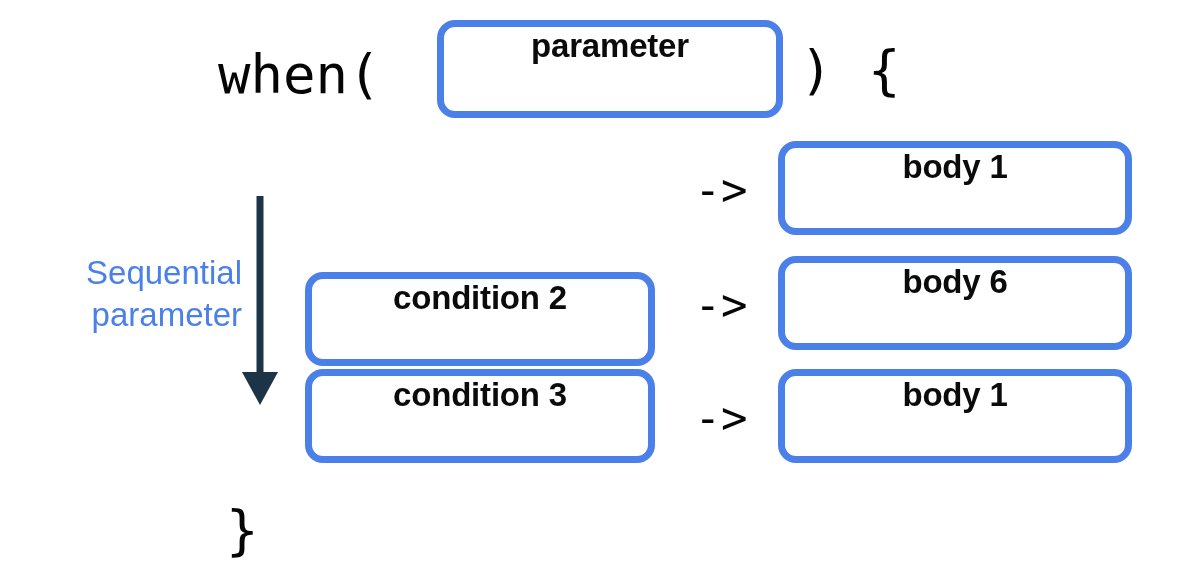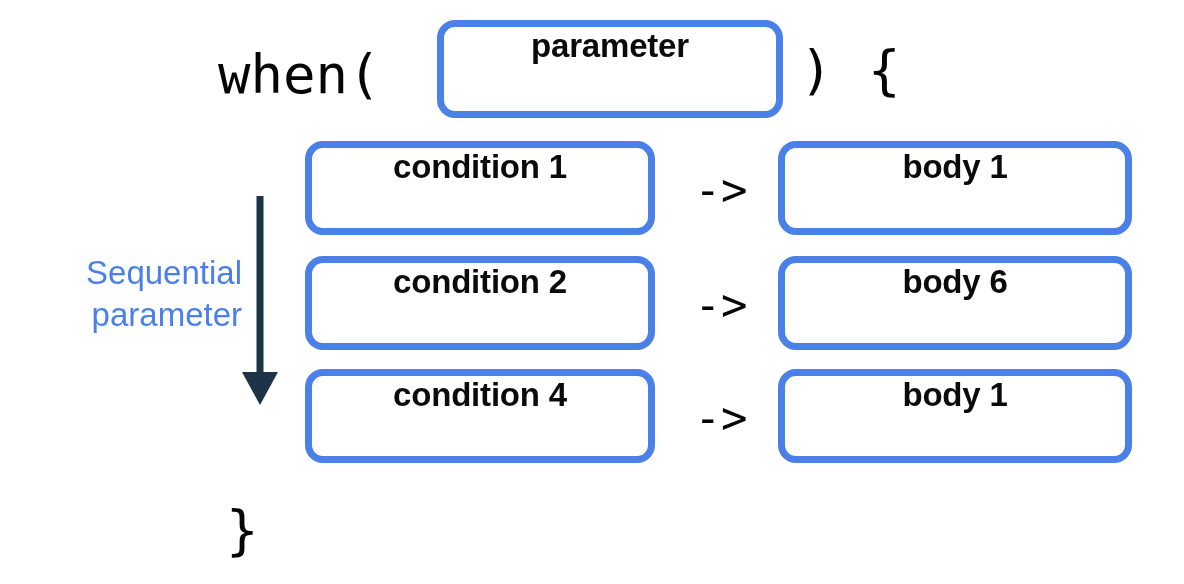--- a/index.html
+++ b/index.html
@@ -52,21 +52,21 @@
     letter-spacing: -0.2px;
     white-space: nowrap;
   }
 
   #box-parameter { left: 437px; top: 20px;  width: 346px; height: 98px; }
 
   .cond-box { left: 305px; width: 350px; height: 94px; }
   .body-box { left: 778px; width: 354px; height: 94px; }
 
   #box-condition-1 { top: 141px; }
-  #box-condition-2 { top: 256px; }
+  #box-condition-2 { top: 272px; }
   #box-condition-3 { top: 369px; }
   #box-body-1 { top: 141px; }
   #box-body-2 { top: 256px; }
   #box-body-3 { top: 369px; }
 
   
   .arrow-tok {
     position: absolute;
     left: 664px;
     width: 114px;
@@ -121,38 +121,35 @@
   <div id="seq-label">
     <span>Sequential</span><br>
     <span>parameter</span>
   </div>
 
   <svg id="seq-arrow" viewBox="0 0 48 212">
     <line x1="24" y1="0" x2="24" y2="182" stroke="#1c3348" stroke-width="7"></line>
     <polygon points="24,209 6,176 42,176" fill="#1c3348"></polygon>
   </svg>
 
-  <div class="box cond-box" id="box-condition-1">
-    <span class="box-label">condition 1</span>
-  </div>
   <div class="arrow-tok" id="arrow-tok-1">-&gt;</div>
   <div class="box body-box" id="box-body-1">
     <span class="box-label">body 1</span>
   </div>
 
   <div class="box cond-box" id="box-condition-2">
     <span class="box-label">condition 2</span>
   </div>
   <div class="arrow-tok" id="arrow-tok-2">-&gt;</div>
   <div class="box body-box" id="box-body-2">
     <span class="box-label">body 6</span>
   </div>
 
   <div class="box cond-box" id="box-condition-3">
-    <span class="box-label">condition 4</span>
+    <span class="box-label">condition 3</span>
   </div>
   <div class="arrow-tok" id="arrow-tok-3">-&gt;</div>
   <div class="box body-box" id="box-body-3">
     <span class="box-label">body 1</span>
   </div>
 
   <div class="code" id="brace-close">}</div>
 
 </div>
 

